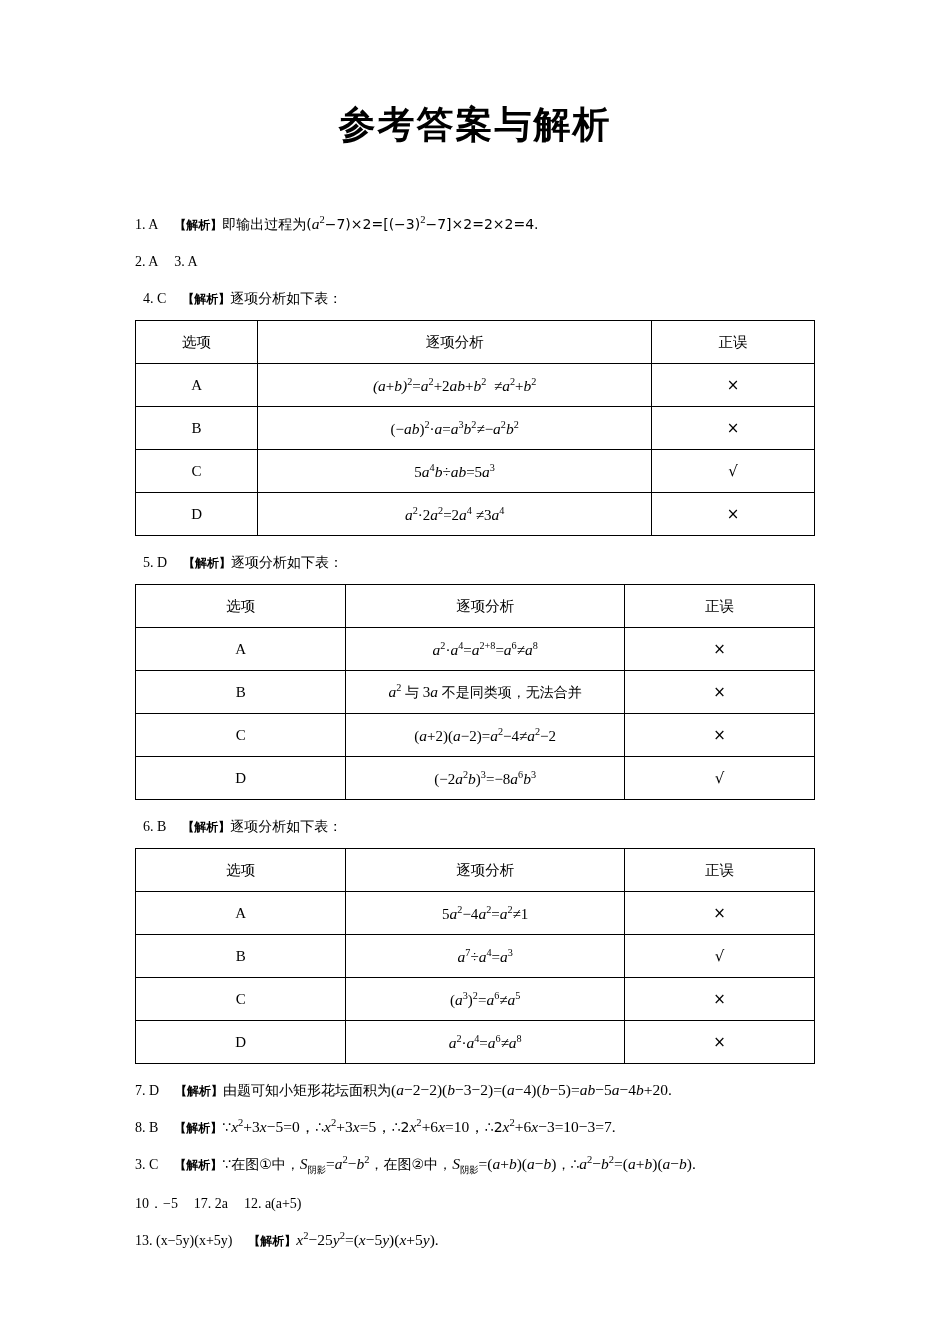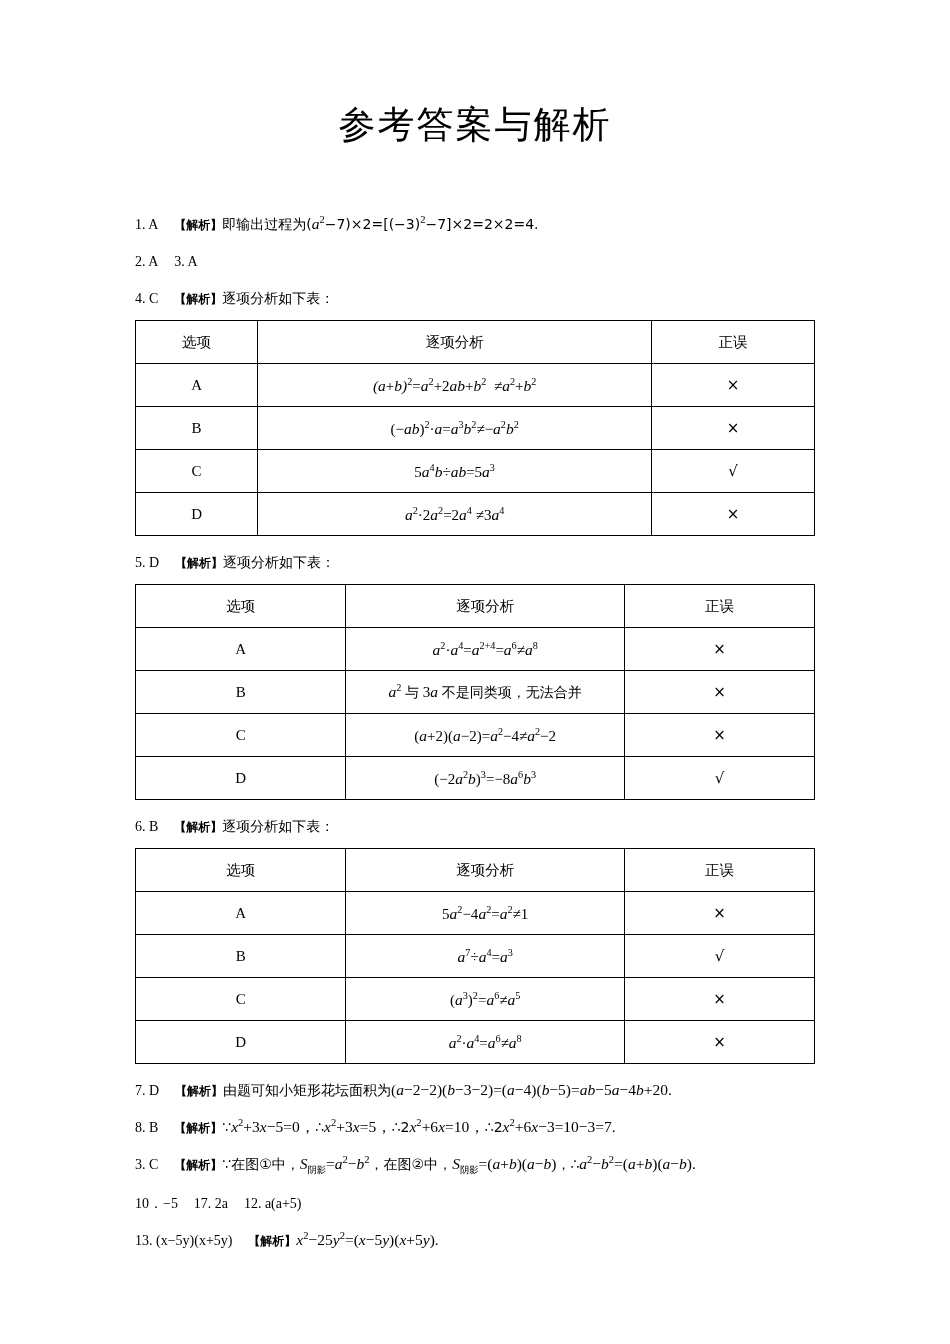--- a/index.html
+++ b/index.html
@@ -17,36 +17,37 @@
   .page {
     width: 950px;
     height: 1344px;
     box-sizing: border-box;
     padding: 0 135px;
     position: relative;
   }
   .doc-title {
     text-align: center;
     font-family: "DejaVu Sans", sans-serif;
-    font-weight: normal;
+    font-weight: bold;
     font-size: 37px;
     letter-spacing: 2px;
     margin-top: 100px;
     margin-bottom: 16px;
   }
   .content {
     margin-top: 62px;
   }
   .line {
     font-size: 15.5px;
     line-height: 1.55;
     margin: 0 0 13px 0;
   }
   .line.tight {
     margin-bottom: 10px;
+    margin-left: 8px;
   }
   .num {
     font-size: 14px;
   }
   .brk {
     font-family: "DejaVu Sans", sans-serif;
     font-weight: bold;
     font-size: 12px;
   }
   .cn {
@@ -177,21 +178,21 @@
           <col class="c3">
         </colgroup>
       <tbody>
         <tr>
           <th>选项</th>
           <th>逐项分析</th>
           <th>正误</th>
         </tr>
         <tr>
           <td>A</td>
-          <td><span class="mth">a</span><sup>2</sup><span class="up">·</span><span class="mth">a</span><sup>4</sup><span class="up">=</span><span class="mth">a</span><sup>2+4</sup><span class="up">=</span><span class="mth">a</span><sup>6</sup><span class="up">≠</span><span class="mth">a</span><sup>8</sup></td>
+          <td><span class="mth">a</span><sup>2</sup><span class="up">·</span><span class="mth">a</span><sup>4</sup><span class="up">=</span><span class="mth">a</span><sup>2+8</sup><span class="up">=</span><span class="mth">a</span><sup>6</sup><span class="up">≠</span><span class="mth">a</span><sup>8</sup></td>
           <td class="mark">×</td>
         </tr>
         <tr>
           <td>B</td>
           <td><span class="mth">a</span><sup>2</sup> <span class="cn">与</span> <span class="up">3</span><span class="mth">a</span> <span class="cn">不是同类项，无法合并</span></td>
           <td class="mark">×</td>
         </tr>
         <tr>
           <td>C</td>
           <td><span class="up">(</span><span class="mth">a</span><span class="up">+2)(</span><span class="mth">a</span><span class="up">−2)=</span><span class="mth">a</span><sup>2</sup><span class="up">−4≠</span><span class="mth">a</span><sup>2</sup><span class="up">−2</span></td>

